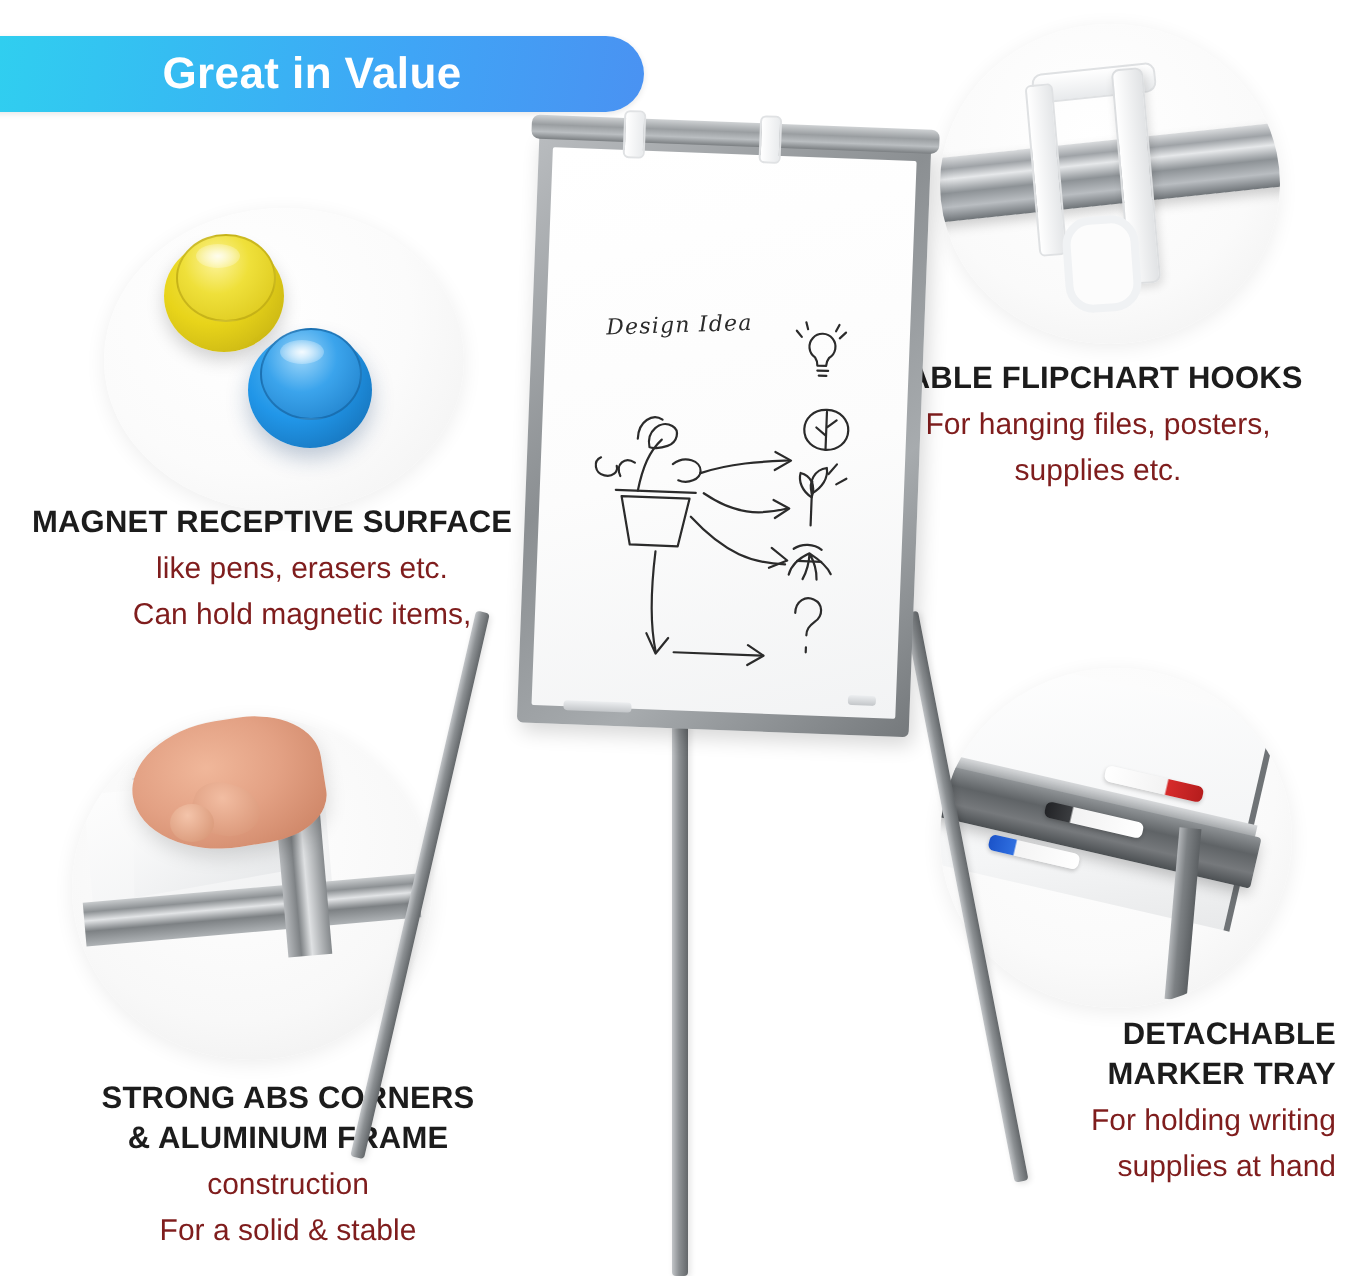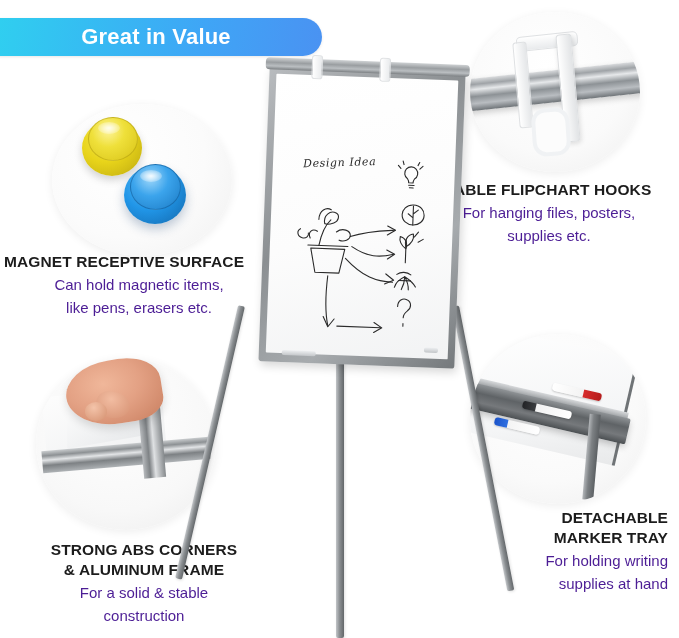--- a/index.html
+++ b/index.html
@@ -28,25 +28,25 @@
     white-space:nowrap;line-height:1;
   }
 
   
   .feat{position:absolute;}
   .feat h3{
     margin:0;font-size:15.5px;font-weight:bold;color:#1c1c1c;
     letter-spacing:.1px;line-height:1.28;
   }
   .feat p{
-    margin:3px 0 0 0;font-size:15px;color:#4c1d95;
+    margin:3px 0 0 0;font-size:15px;color:#7f1d1d;
     line-height:1.34;font-weight:normal;
   }
 
-  .feat-magnet{left:4px;top:252px;width:282px;}
+  .feat-magnet{left:16px;top:252px;width:282px;}
   .feat-magnet h3{text-align:left;}
   .feat-magnet p{text-align:center;padding-right:12px;}
 
   .feat-hooks{left:420px;top:180px;width:258px;}
   .feat-hooks h3{text-align:left;}
   .feat-hooks p{text-align:center;}
 
   .feat-corners{left:8px;top:540px;width:272px;text-align:center;}
   .feat-tray{left:430px;top:508px;width:238px;text-align:right;}
 
@@ -204,22 +204,22 @@
   <div class="bubble sh b-magnet">
     <div class="mag mag-base mag-y-base"></div>
     <div class="mag mag-y-top"></div>
     <div class="mag mag-y-gloss"></div>
     <div class="mag mag-base mag-b-base"></div>
     <div class="mag mag-b-top"></div>
     <div class="mag mag-b-gloss"></div>
   </div>
   <div class="feat feat-magnet">
     <h3>MAGNET RECEPTIVE SURFACE</h3>
+    <p>like pens, erasers etc.</p>
     <p>Can hold magnetic items,</p>
-    <p>like pens, erasers etc.</p>
   </div>
 
   <div class="bubble sh b-hooks">
     <div class="rail"></div>
     <div class="hookTop"></div>
     <div class="hookA"></div>
     <div class="hookB"></div>
     <div class="hookLoop"></div>
   </div>
   <div class="feat feat-hooks">
@@ -233,22 +233,22 @@
     <div class="cfilm"></div>
     <div class="cframe"></div>
     <div class="cframe2"></div>
     <div class="hand"></div>
     <div class="finger"></div>
     <div class="thumbtip"></div>
   </div>
   <div class="feat feat-corners">
     <h3>STRONG ABS CORNERS</h3>
     <h3>&amp; ALUMINUM FRAME</h3>
+    <p>construction</p>
     <p>For a solid &amp; stable</p>
-    <p>construction</p>
   </div>
 
   <div class="bubble sh b-tray">
     <div class="tboard"></div>
     <div class="ttray-lip"></div>
     <div class="ttray"></div>
     <div class="pen pen-red"></div>
     <div class="pen pen-black"></div>
     <div class="pen pen-blue"></div>
     <div class="tleg"></div>

